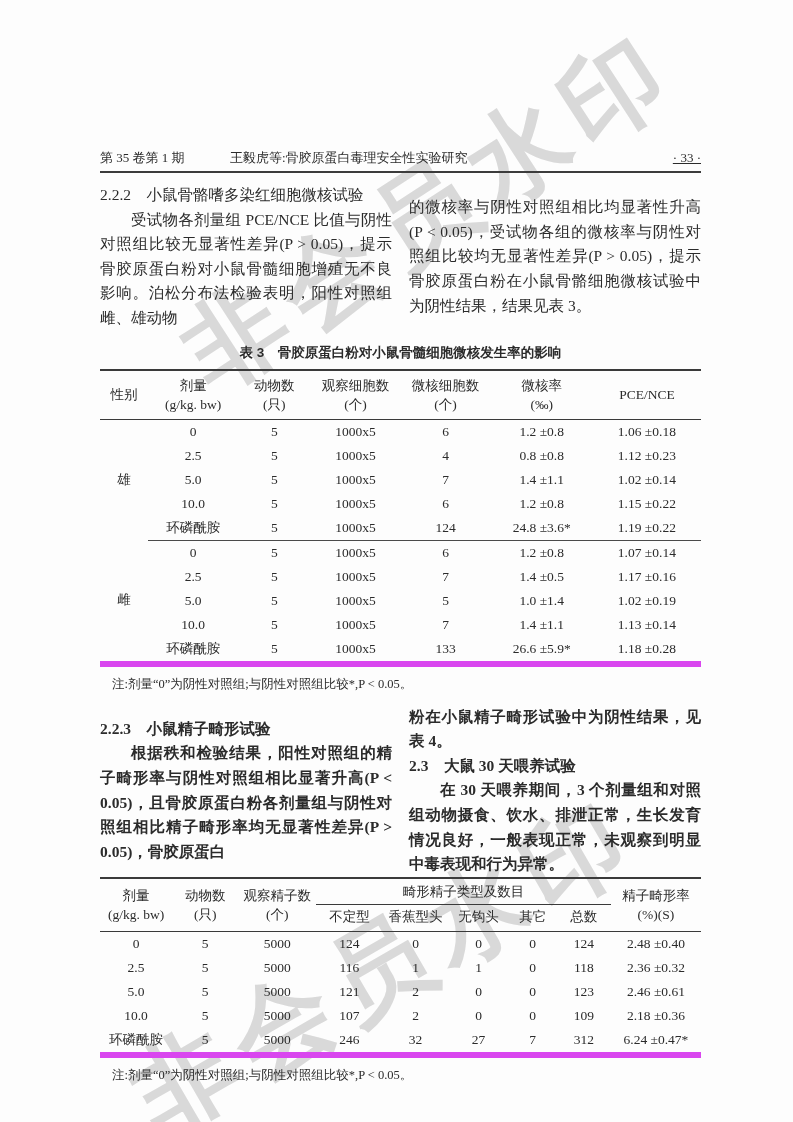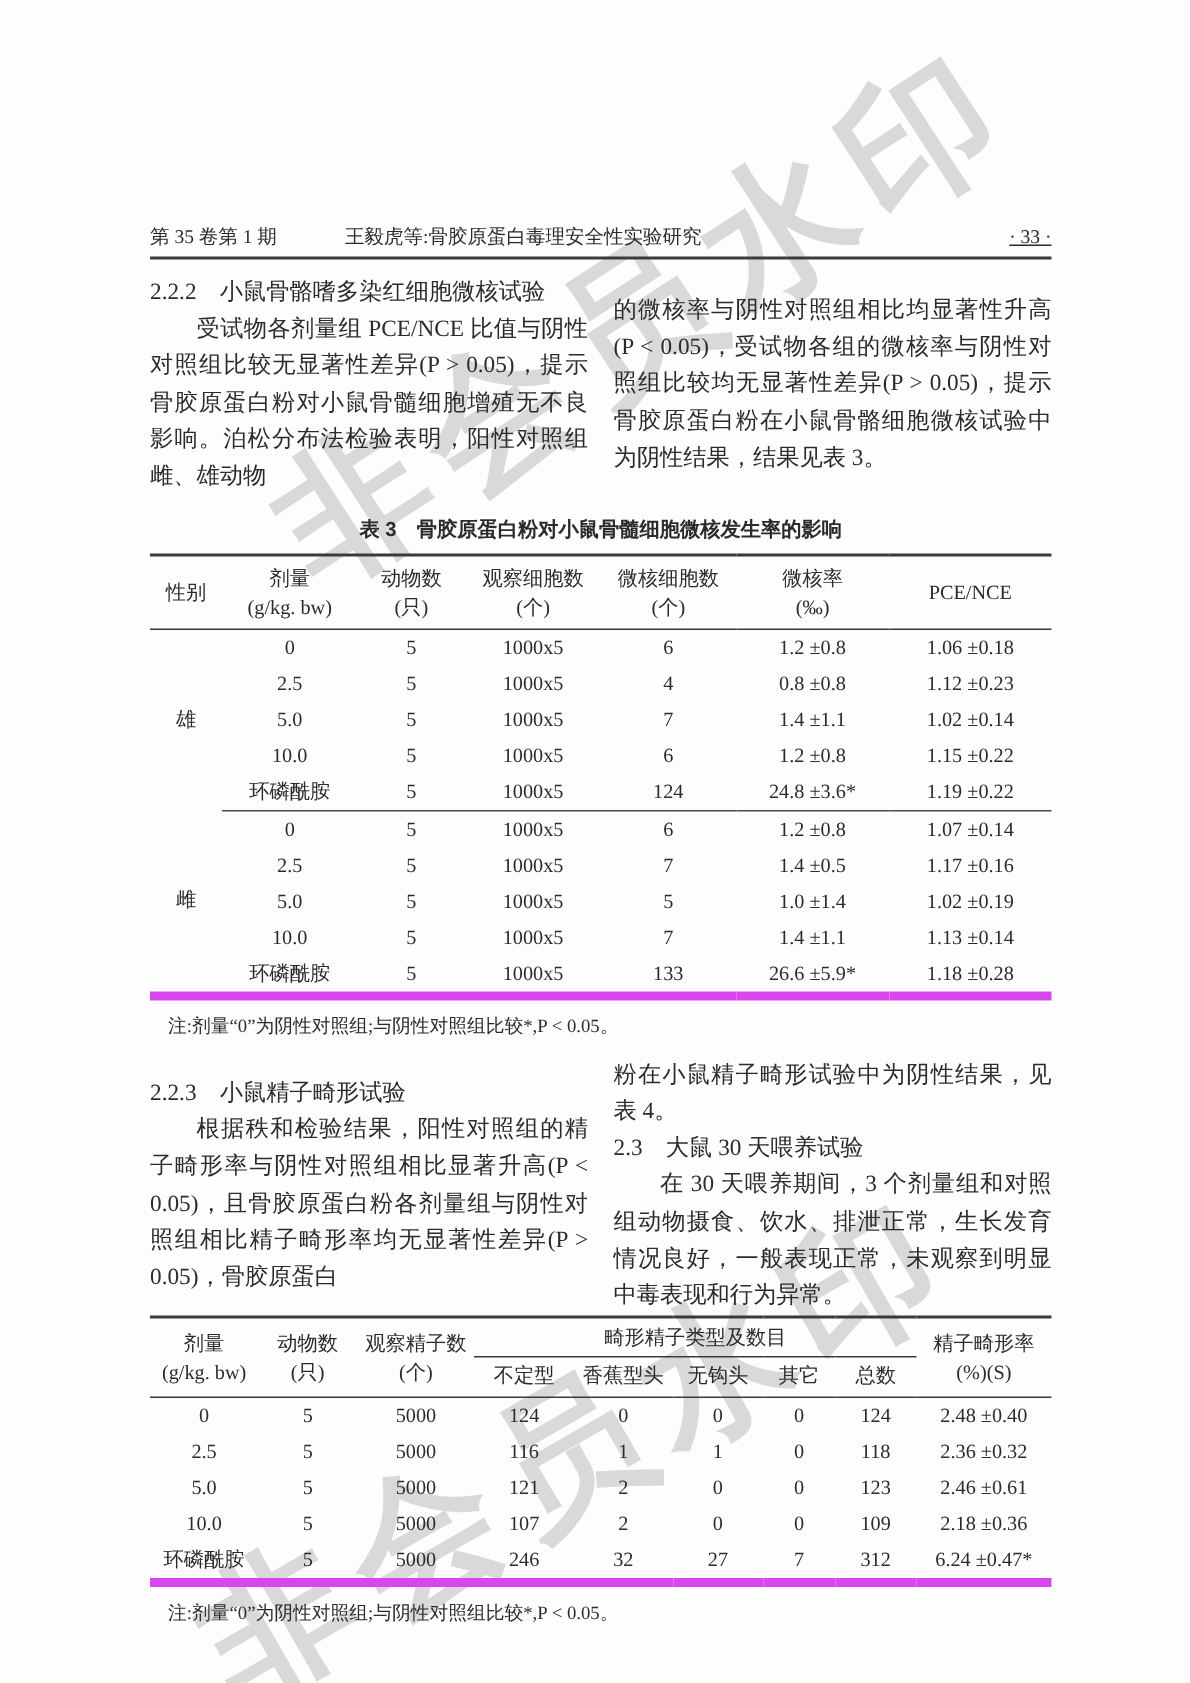--- a/index.html
+++ b/index.html
@@ -229,21 +229,21 @@
             <td>1000x5</td>
             <td>133</td>
             <td>26.6 ±5.9*</td>
             <td>1.18 ±0.28</td>
           </tr>
         </tbody>
       </table>
       <div class="tbl-note">注:剂量“0”为阴性对照组;与阴性对照组比较*,P &lt; 0.05。</div>
     </div>
 
-    <div class="twocol" style="margin-top:12px;">
+    <div class="twocol" style="margin-top:12px;font-weight:bold;">
       <div class="col">
         <p class="sec-head">2.2.3　小鼠精子畸形试验</p>
         <p class="para">根据秩和检验结果，阳性对照组的精子畸形率与阴性对照组相比显著升高(P &lt; 0.05)，且骨胶原蛋白粉各剂量组与阴性对照组相比精子畸形率均无显著性差异(P &gt; 0.05)，骨胶原蛋白</p>
       </div>
       <div class="col">
         <p class="para-cont">粉在小鼠精子畸形试验中为阴性结果，见表 4。</p>
         <p class="sec-head">2.3　大鼠 30 天喂养试验</p>
         <p class="para">在 30 天喂养期间，3 个剂量组和对照组动物摄食、饮水、排泄正常，生长发育情况良好，一般表现正常，未观察到明显中毒表现和行为异常。</p>
       </div>
     </div>

